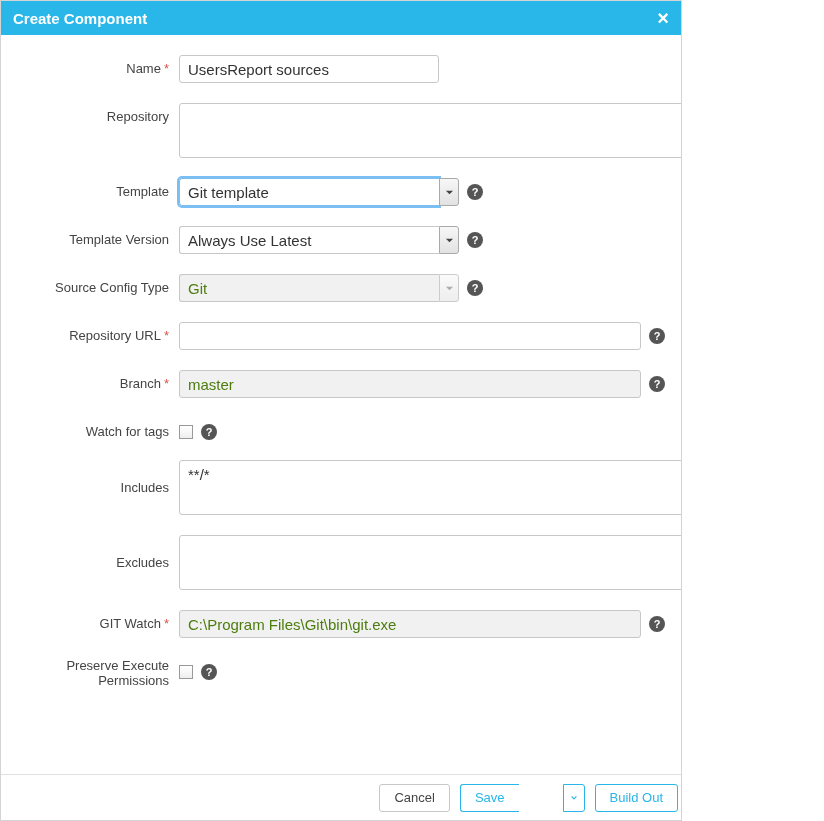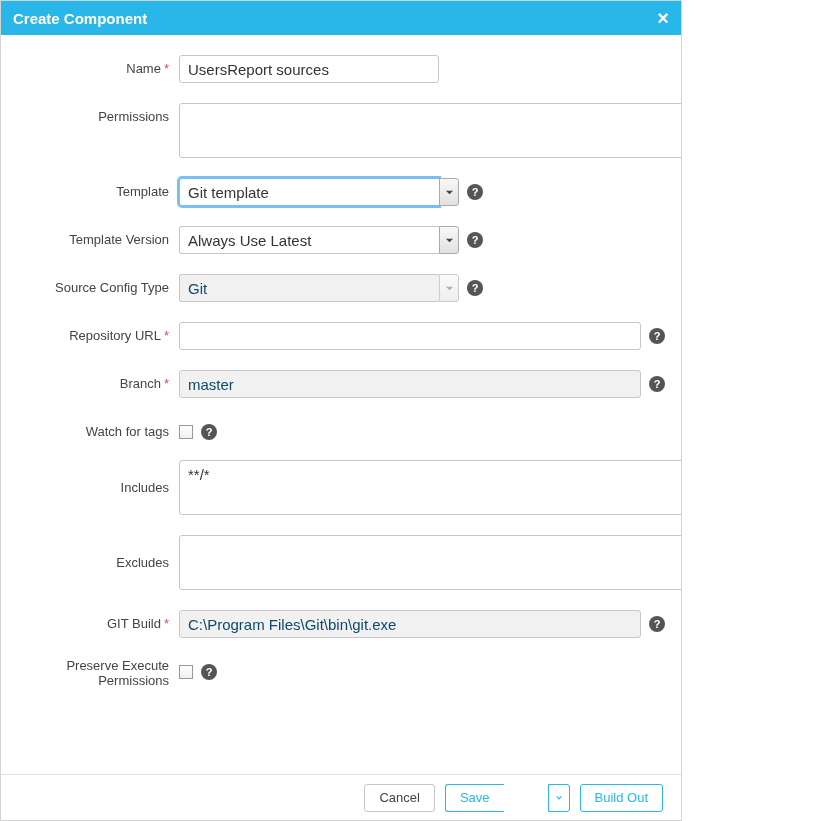--- a/index.html
+++ b/index.html
@@ -17,28 +17,28 @@
     border:1px solid #c7c7c7; border-radius:3px; padding:5px 8px; font-family:inherit; font-size:15px; color:#333; background:#fff;
   }
   input[type=text] { height:28px; }
   textarea { resize:both; }
   .w-med { width:260px; }
   .w-full { flex:1; }
   .ta-desc { width:575px; height:55px; resize:both; }
   .ta-inc { width:575px; height:55px; }
   .select-wrap { display:flex; }
   .select { width:260px; height:28px; border-top-right-radius:0; border-bottom-right-radius:0; border-right:none; display:flex; align-items:center; padding-left:8px; background:#fff; }
-  .select.disabled, .readonly { background:#f1f1f1; color:#0c4a6e; }
+  .select.disabled, .readonly { background:#f1f1f1; color:#4d7c0f; }
   .select-btn { width:20px; height:28px; border:1px solid #aaa; border-radius:0 3px 3px 0; background:linear-gradient(#f7f7f7,#e2e2e2); display:flex; align-items:center; justify-content:center; cursor:pointer; }
   .select-btn svg { width:9px; height:9px; }
   .select-wrap.focused .select { outline:2px solid #7bbef2; outline-offset:0; border-color:#7bbef2; }
   .help { width:16px; height:16px; border-radius:50%; background:#555; color:#fff; display:inline-flex; align-items:center; justify-content:center; font-size:11px; font-weight:bold; cursor:pointer; margin-top:6px; flex-shrink:0; }
   .checkbox { width:14px; height:14px; border:1px solid #999; background:linear-gradient(#fff,#eee); margin-top:7px; cursor:pointer; }
   .readonly { height:28px; display:flex; align-items:center; }
-  .footer { height:46px; border-top:1px solid #e1e1e1; display:flex; align-items:center; justify-content:flex-end; padding:0 18px; gap:10px; background:#fff; }
+  .footer { height:46px; border-top:1px solid #e1e1e1; display:flex; align-items:center; justify-content:flex-end; padding:0 3px; gap:10px; background:#fff; }
   .btn { height:28px; padding:0 14px; border:1px solid #c7c7c7; border-radius:3px; background:#fff; color:#444; cursor:pointer; font-size:13px; display:inline-flex; align-items:center; }
   .btn-primary-outline { border-color:#29b6e8; color:#29b6e8; }
   .btn-split { display:flex;gap:44px; }
   .btn-split .btn { border-top-right-radius:0; border-bottom-right-radius:0; border-right:none; }
   .btn-split .caret { width:22px; border:1px solid #29b6e8; border-radius:0 3px 3px 0; background:#fff; color:#29b6e8; display:flex; align-items:center; justify-content:center; cursor:pointer; }
   .btn-split .caret svg { width:8px; height:8px; }
   
   .scrollwrap::-webkit-scrollbar { width:17px; }
   .scrollwrap::-webkit-scrollbar-track { background:#f0f0f0; border-left:1px solid #ddd; }
   .scrollwrap::-webkit-scrollbar-thumb { background:#c4c4c4; border:1px solid #aaa; }
@@ -60,21 +60,21 @@
       <div class="row">
         <div class="lbl">
           <span>Name</span><span class="req">*</span>
         </div>
         <div class="ctrl">
           <input type="text" class="w-med" id="name-input" value="UsersReport sources" style="">
         </div>
       </div>
 
       <div class="row">
-        <div class="lbl">Permissions</div>
+        <div class="lbl">Repository</div>
         <div class="ctrl">
           <textarea class="ta-desc" style=""></textarea>
         </div>
       </div>
 
       <div class="row">
         <div class="lbl">Template</div>
         <div class="ctrl">
           <div class="select-wrap focused">
             <div class="select">Git template</div>
@@ -157,21 +157,21 @@
       <div class="row">
         <div class="lbl" style="padding-top:20px;">Excludes</div>
         <div class="ctrl">
           <textarea class="ta-inc w-full" style=""></textarea>
           <span class="help" style="margin-top:20px;">?</span>
         </div>
       </div>
 
       <div class="row">
         <div class="lbl">
-          <span>GIT Build</span><span class="req">*</span>
+          <span>GIT Watch</span><span class="req">*</span>
         </div>
         <div class="ctrl">
           <div class="readonly w-full">C:\Program Files\Git\bin\git.exe</div>
           <span class="help">?</span>
         </div>
       </div>
 
       <div class="row">
         <div class="lbl" style="padding-top:0;">Preserve Execute Permissions</div>
         <div class="ctrl">

